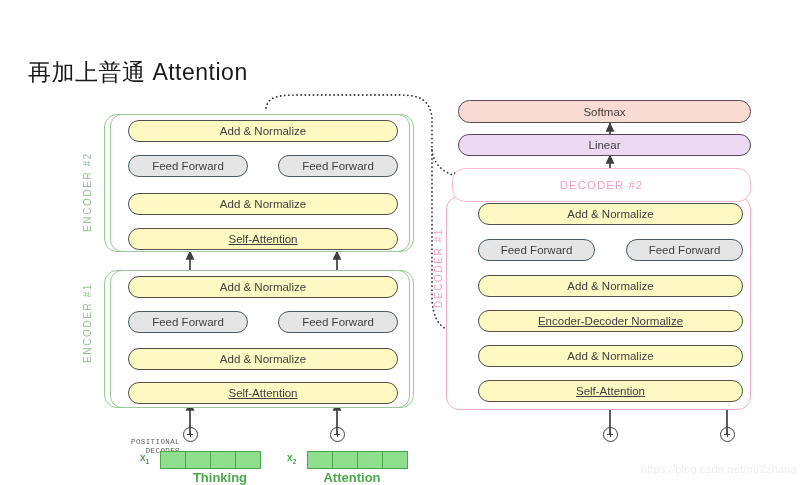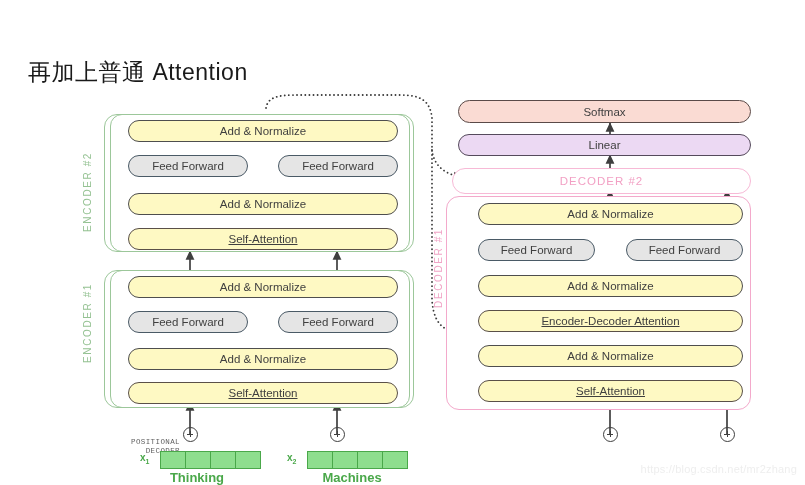--- a/index.html
+++ b/index.html
@@ -313,44 +313,44 @@
   <div class="plus" style="left:183px; top:427px;"></div>
   <div class="plus" style="left:330px; top:427px;"></div>
 
   <div class="tok-sub" style="left:140px; top:452px;">x<sub>1</sub></div>
   <div class="embed" style="left:160px; top:451px;">
     <i></i>
       <i></i>
       <i></i>
       <i></i>
   </div>
-  <div class="tok-word" style="left:142px; top:470px; width:110px;">Thinking</div>
+  <div class="tok-word" style="left:165px; top:470px; width:110px;">Thinking</div>
 
   <div class="tok-sub" style="left:287px; top:452px;">x<sub>2</sub></div>
   <div class="embed" style="left:307px; top:451px;">
     <i></i>
       <i></i>
       <i></i>
       <i></i>
   </div>
-  <div class="tok-word" style="left:297px; top:470px; width:110px;">Machines</div>
+  <div class="tok-word" style="left:297px; top:470px; width:110px;">Attention</div>
 
   <div class="blk purple" style="left:458px; top:134px; width:293px; height:22px;">Linear</div>
   <div class="blk salmon" style="left:458px; top:100px; width:293px; height:23px;">Softmax</div>
 
-  <div class="dec-slot" style="left:452px; top:168px; width:299px; height:26px;">DECODER #2</div>
+  <div class="dec-slot" style="left:452px; top:168px; width:299px; height:34px;">DECODER #2</div>
 
   <div class="dec-box" style="left:446px; top:196px; width:305px; height:214px;"></div>
   <div class="vlabel dec" style="left:433px; top:228px;">DECODER #1</div>
 
   <div class="blk green" style="left:478px; top:203px; width:265px; height:22px;">Add &amp; Normalize</div>
   <div class="blk blue" style="left:478px; top:239px; width:117px; height:22px;">Feed Forward</div>
   <div class="blk blue" style="left:626px; top:239px; width:117px; height:22px;">Feed Forward</div>
   <div class="blk green" style="left:478px; top:275px; width:265px; height:22px;">Add &amp; Normalize</div>
-  <div class="blk orange" style="left:478px; top:310px; width:265px; height:22px;">Encoder-Decoder Attention</div>
+  <div class="blk orange" style="left:478px; top:310px; width:265px; height:22px;">Encoder-Decoder Normalize</div>
   <div class="blk green" style="left:478px; top:345px; width:265px; height:22px;">Add &amp; Normalize</div>
   <div class="blk orange" style="left:478px; top:380px; width:265px; height:22px;">Self-Attention</div>
 
   <div class="plus" style="left:603px; top:427px;"></div>
   <div class="plus" style="left:720px; top:427px;"></div>
 
 </div>
 
 <div id="watermark">https://blog.csdn.net/mr2zhang</div>
 

